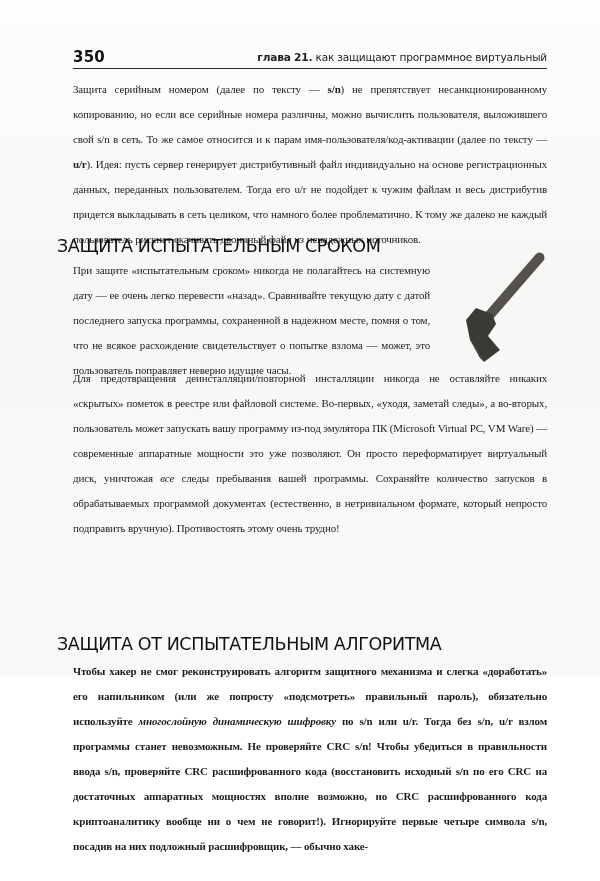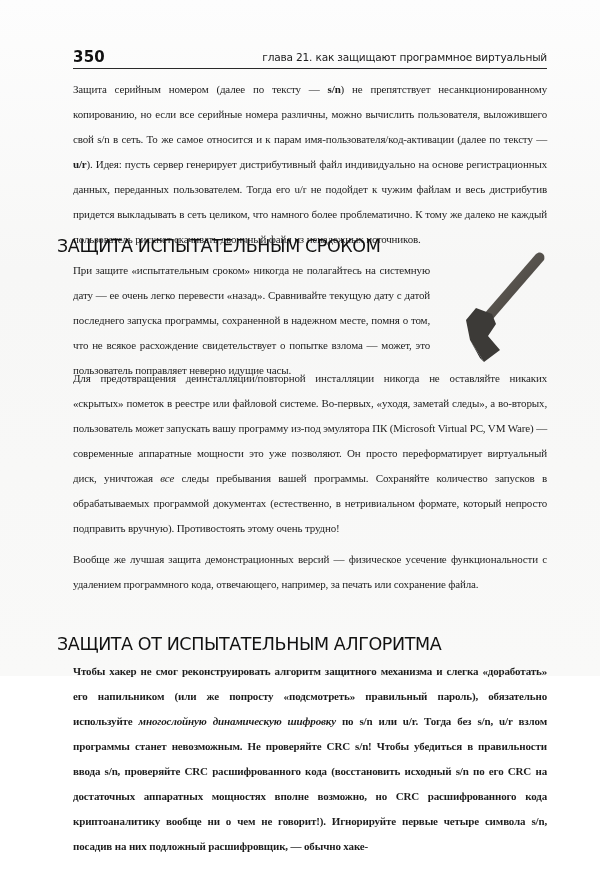--- a/index.html
+++ b/index.html
@@ -20,21 +20,21 @@
     font-family: "DejaVu Sans", "Liberation Sans", sans-serif;
   }
   .page-num {
     position: absolute; left: 0; top: 2px;
     font-size: 15px; font-weight: bold; color: #111; letter-spacing: 0.2px;
   }
   .running-head {
     position: absolute; right: 0; top: 5px;
     font-size: 10.6px; color: #222; letter-spacing: -0.2px; white-space: nowrap;
   }
-  .running-head b { font-weight: normal; }
+  .running-head b { font-weight: bold; }
   .body-text {
     position: absolute;
     font-size: 11px; line-height: 25px; text-align: justify;
     letter-spacing: -0.15px;
   }
   .body-text p { margin: 0; }
   .body-text p + p { margin-top: 6px; }
   .mono-b { font-weight: bold; }
   .heading {
     position: absolute; left: 57px;
@@ -76,21 +76,20 @@
       <path d="M30 100 L44 122 L40 118 Z" fill="#2b2a28"></path>
     </svg>
   </div>
 
   <div class="body-text" style="left:73px; top:258px; width:357px;">
     <p>При защите «испытательным сроком» никогда не полагайтесь на системную дату — ее очень легко перевести «назад». Сравнивайте текущую дату с датой последнего запуска программы, сохраненной в надежном месте, помня о том, что не всякое расхождение свидетельствует о попытке взлома — может, это пользователь поправляет неверно идущие часы.</p>
   </div>
 
   <div class="body-text" style="left:73px; top:366px; width:474px;">
     <p><span>Для предотвращения деинсталляции/повторной инсталляции никогда не оставляйте никаких «скрытых» пометок в реестре или файловой системе. Во-первых, «уходя, заметай следы», а во-вторых, пользователь может запускать вашу программу из-под эмулятора ПК (Microsoft Virtual PC, VM Ware) — современные аппаратные мощности это уже позволяют. Он просто переформатирует виртуальный диск, уничтожая </span><em>все</em><span> следы пребывания вашей программы. Сохраняйте количество запусков в обрабатываемых программой документах (естественно, в нетривиальном формате, который непросто подправить вручную). Противостоять этому очень трудно!</span></p>
-    <p>Вообще же лучшая защита демонстрационных версий — физическое усечение функциональности с удалением программного кода, отвечающего, например, за печать или сохранение файла.</p>
   </div>
 
   <div class="heading" style="top:634px;">ЗАЩИТА ОТ ИСПЫТАТЕЛЬНЫМ АЛГОРИТМА</div>
 
   <div class="body-text" style="left:73px; top:659px; width:474px;font-weight:bold;">
     <p><span>Чтобы хакер не смог реконструировать алгоритм защитного механизма и слегка «доработать» его напильником (или же попросту «подсмотреть» правильный пароль), обязательно используйте </span><em>многослойную динамическую шифровку</em><span> по s/n или u/r. Тогда без s/n, u/r взлом программы станет невозможным. Не проверяйте CRC s/n! Чтобы убедиться в правильности ввода s/n, проверяйте CRC расшифрованного кода (восстановить исходный s/n по его CRC на достаточных аппаратных мощностях вполне возможно, но CRC расшифрованного кода криптоаналитику вообще ни о чем не говорит!). Игнорируйте первые четыре символа s/n, посадив на них подложный расшифровщик, — обычно хаке-</span></p>
   </div>
 
 </div>
 

